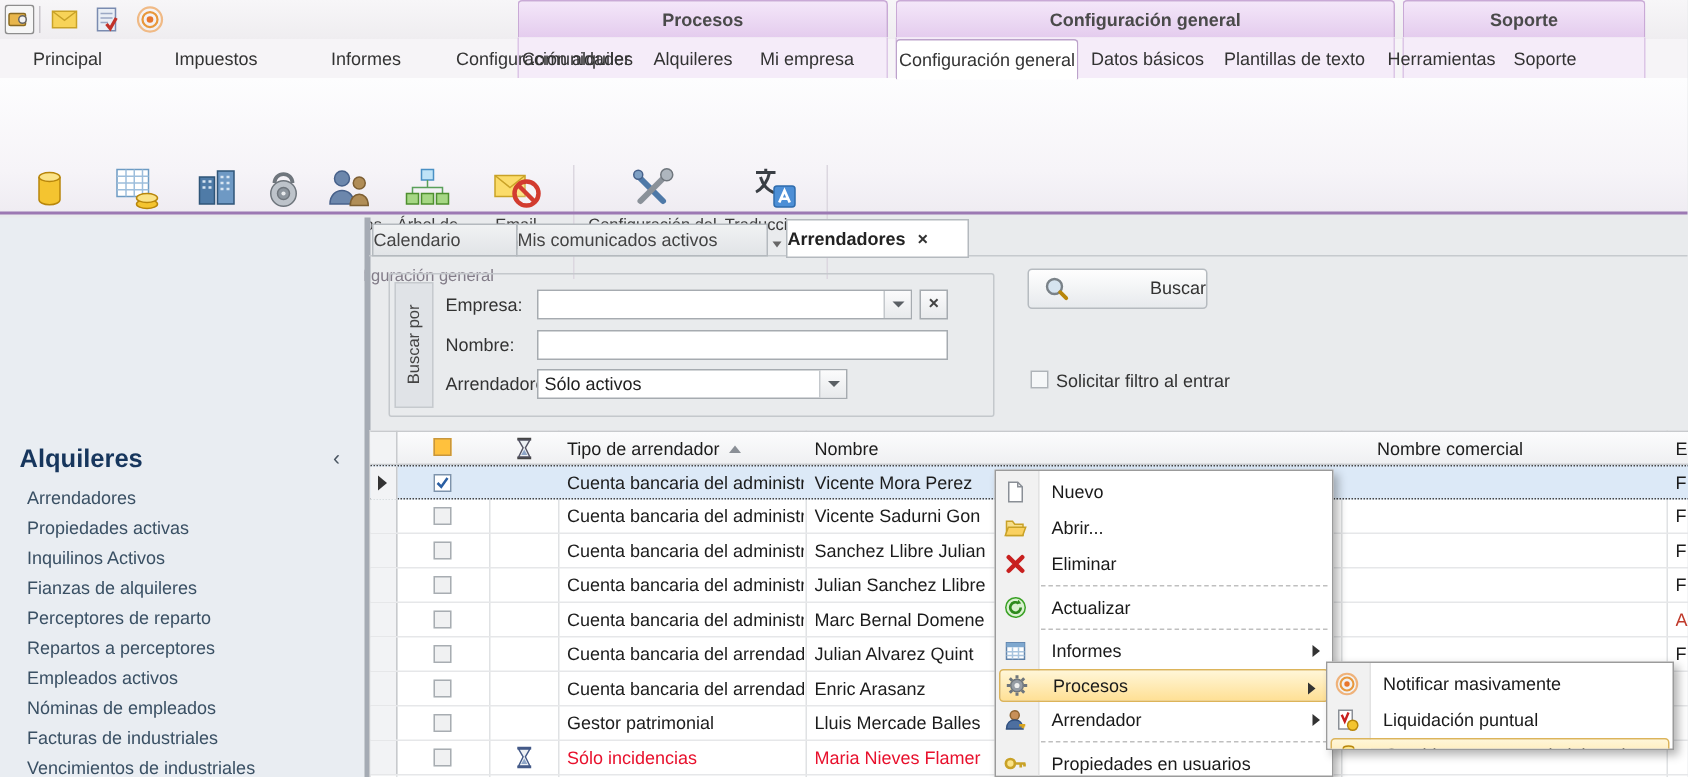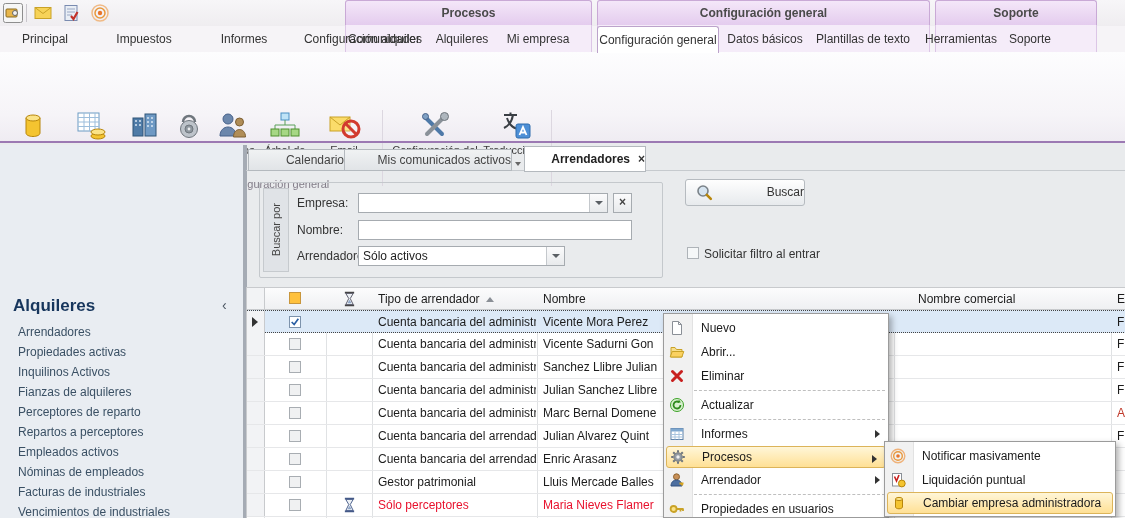--- a/index.html
+++ b/index.html
@@ -26,21 +26,21 @@
   .rgrouplabel{position:absolute;left:0;top:126px;width:551px;text-align:center;font-size:11px;color:#827C88;}
   .dd{display:inline-block;width:0;height:0;border-left:3px solid transparent;border-right:3px solid transparent;border-top:4px solid #666;vertical-align:middle;margin-left:3px;}
   
   .sidebar{position:absolute;left:0;top:145px;width:243px;height:373px;background:#E9EDF2;}
   .sidebar-splitter{position:absolute;left:243px;top:145px;width:4px;height:373px;background:#A5ABB4;}
   .side-title{position:absolute;left:13px;top:151px;font-size:17px;font-weight:bold;color:#17365D;}
   .side-collapse{position:absolute;left:222px;top:152px;font-size:14px;color:#4A5561;cursor:pointer;}
   .side-item{position:absolute;left:18px;width:215px;height:20px;line-height:20px;color:#3A5064;cursor:pointer;white-space:nowrap;}
   
   .ctab{position:absolute;top:149px;height:22px;background:linear-gradient(#F0F2F3,#E1E4E7);border:1px solid #B4B9BE;
-    box-sizing:border-box;line-height:20px;text-align:right;color:#444;}
+    box-sizing:border-box;line-height:20px;text-align:left;color:#444;}
   .ctab.active{top:146px;height:26px;background:#fff;font-weight:bold;color:#222;line-height:24px;z-index:2;}
   .ctab-close{font-weight:bold;color:#333;margin-left:8px;cursor:pointer;}
   .striprule{position:absolute;left:246px;top:170px;width:879px;height:1px;background:#C6CACE;}
   
   .spanel{position:absolute;left:259px;top:182px;width:404px;height:96px;border:1px solid #C4C8CC;border-radius:2px;box-sizing:border-box;}
   .btab{position:absolute;left:263px;top:188px;width:26px;height:84px;background:#E0E3E7;border:1px solid #C6CACE;box-sizing:border-box;
     display:flex;align-items:center;justify-content:center;}
   .vtext{writing-mode:vertical-rl;transform:rotate(180deg);font-size:11px;color:#444;}
   .flabel{position:absolute;color:#333;line-height:20px;}
   .fld{position:absolute;height:20px;background:#fff;border:1px solid #A6ABB0;box-sizing:border-box;line-height:18px;padding-left:4px;}
@@ -378,21 +378,21 @@
   <div class="grow red" style="top:207px">
     <div class="ind"></div>
       <span class="cbx"></span>
     <span class="abs" style="left:96px;top:3px">
       <svg width="13" height="16" viewBox="0 0 14 16">
           <path d="M2 1.2h10M2 14.8h10" stroke="#445A88" stroke-width="2"></path>
           <path d="M3 2h8l-3.2 5.5L11 14H3l3.2-6.5z" fill="#EDF1F5" stroke="#445A88"></path>
           <path d="M4.8 12.6h4.4L7 8.8z" fill="#8FA6C8"></path>
         </svg>
     </span>
-    <span class="gcell c-tipo">Sólo perceptores</span>
+    <span class="gcell c-tipo">Sólo incidencias</span>
     <span class="gcell c-nombre">Maria Nieves Flamer</span>
   </div>
 </div>
 
 <div class="menu" style="left:663px;top:313px;width:226px;height:205px">
   <div class="mi">
     <span class="mi-ic">
       <svg width="16" height="16" viewBox="0 0 16 16">
           <path d="M3.5 1.5h6l3 3v10h-9z" fill="#fff" stroke="#8A8F96"></path>
           <path d="M9.5 1.5v3h3" fill="none" stroke="#8A8F96"></path>
@@ -469,21 +469,21 @@
     <span class="mi-ic">
       <svg width="16" height="16" viewBox="0 0 16 16">
           <circle cx="4.6" cy="8" r="3" fill="#FBE387" stroke="#C9A227" stroke-width="1.8"></circle>
           <path d="M7.6 8h7M11.5 8v2.6M14 8v2" stroke="#C9A227" stroke-width="1.8"></path>
         </svg>
     </span>
       <span>Propiedades en usuarios</span>
   </div>
 </div>
 
-<div class="menu" style="left:884px;top:441px;width:232px;height:76px">
+<div class="menu" style="left:884px;top:441px;width:232px;height:59px">
   <div class="mi">
     <span class="mi-ic">
       <svg width="16" height="16" viewBox="0 0 16 16">
           <circle cx="8" cy="8" r="1.8" fill="#E8762C"></circle>
           <circle cx="8" cy="8" r="4.3" fill="none" stroke="#E8983C" stroke-width="1.4"></circle>
           <circle cx="8" cy="8" r="6.8" fill="none" stroke="#EFB27A" stroke-width="1.4"></circle>
         </svg>
     </span>
       <span>Notificar masivamente</span>
   </div>

